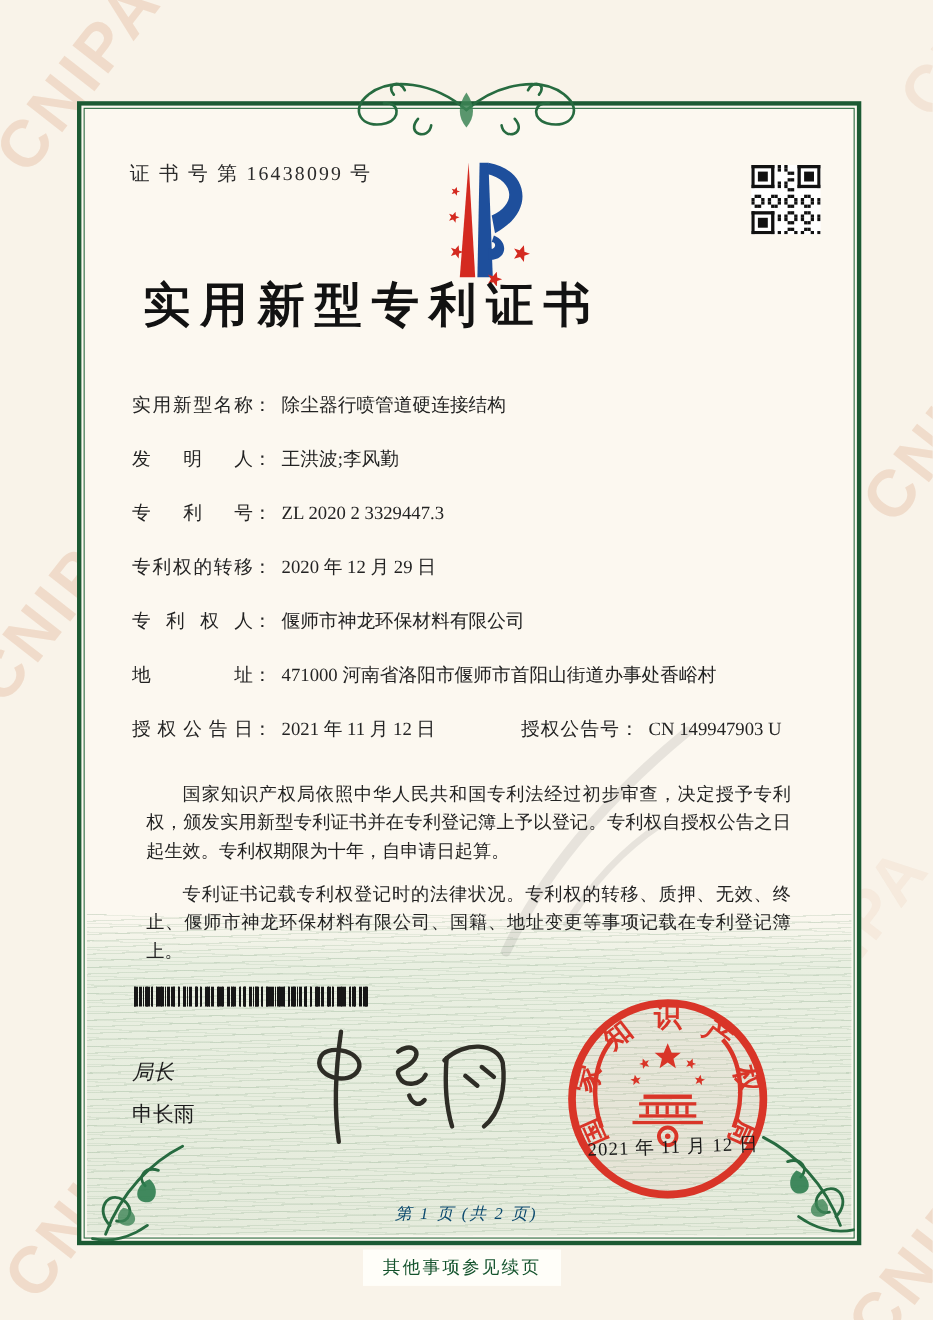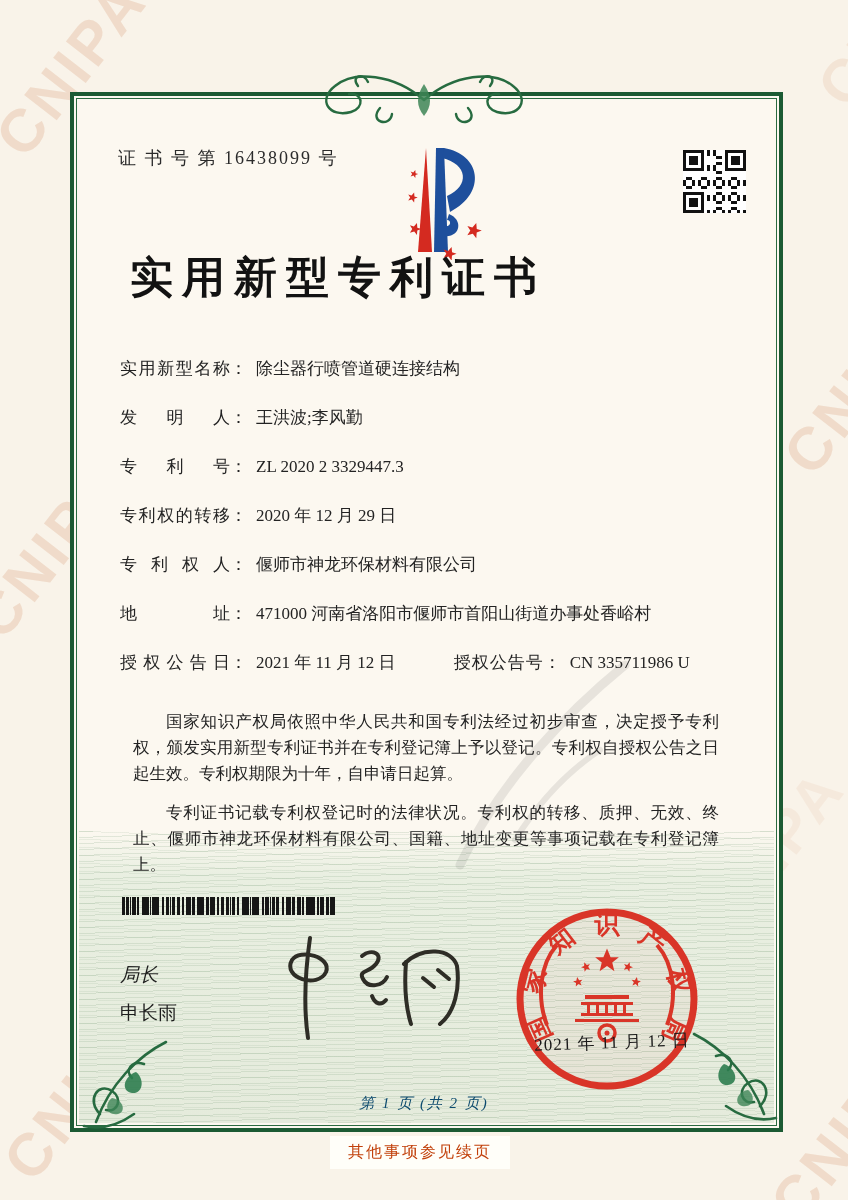--- a/index.html
+++ b/index.html
@@ -41,21 +41,21 @@
   .title{position:absolute;left:0;top:249px;width:676px;text-align:center;font-size:43px;
          font-weight:bold;color:#121212;letter-spacing:9px;z-index:4;}
 
   
   .fields{position:absolute;left:120px;top:358px;width:612px;display:flex;flex-direction:column;
           gap:28px;font-size:17px;color:#232323;z-index:4;}
   .row{line-height:21px;white-space:nowrap;display:flex;}
   .lbl{display:inline-block;width:110px;text-align:justify;text-align-last:justify;}
   .colon{display:inline-block;}
   .val{margin-left:9px;}
-  .grant-group2{margin-left:58px;display:flex;}
+  .grant-group2{margin-left:78px;display:flex;}
   .grant-group2 .lbl2{letter-spacing:1px;}
 
   
   .paras{position:absolute;left:120px;top:696px;width:612px;font-size:16.5px;line-height:26px;
          color:#232323;text-align:justify;z-index:4;}
   .paras p{margin:13px;text-indent:2em;}
 
   
   .ghost{position:absolute;left:420px;top:650px;z-index:3;opacity:.12;}
 
@@ -75,21 +75,21 @@
   .stamp{position:absolute;left:511px;top:903px;width:192px;height:192px;z-index:5;}
   .stamp svg text{font-size:25px;font-weight:bold;fill:#d93528;
                   font-family:"Liberation Serif","DejaVu Serif",serif;}
   .stamp-date{position:absolute;left:527px;top:1031px;width:170px;text-align:center;font-size:17px;
               color:#191919;letter-spacing:1px;transform:rotate(-2deg);z-index:6;white-space:nowrap;}
 
   
   .footer-page{position:absolute;left:0;top:1094px;width:848px;text-align:center;font-size:15px;
                color:#0c4a6e;letter-spacing:2px;z-index:4;font-style:italic;}
   .footer-note{position:absolute;left:330px;top:1136px;background:#fffef9;padding:6px 18px;
-               font-size:16px;color:#c2410c;letter-spacing:2px;z-index:4;}
+               font-size:16px;color:#14532d;letter-spacing:2px;z-index:4;}
 </style>
 </head>
 <body>
 
 <div id="page">
 
   <span class="wm wm-a">CNIPA</span>
   <span class="wm wm-b">CNIPA</span>
   <span class="wm wm-c">CNIPA</span>
   <span class="wm wm-d">CNIPA</span>
@@ -282,21 +282,21 @@
         <span class="colon">：</span>
       <span class="val">471000 河南省洛阳市偃师市首阳山街道办事处香峪村</span>
     </div>
     <div class="row">
       <span class="lbl">授权公告日</span>
         <span class="colon">：</span>
       <span class="val">2021 年 11 月 12 日</span>
       <span class="grant-group2">
         <span class="lbl2">授权公告号</span>
           <span class="colon">：</span>
-        <span class="val">CN 335711986 U</span>
+        <span class="val">CN 149947903 U</span>
       </span>
     </div>
   </div>
 
   <div class="paras">
     <p>国家知识产权局依照中华人民共和国专利法经过初步审查，决定授予专利权，颁发实用新型专利证书并在专利登记簿上予以登记。专利权自授权公告之日起生效。专利权期限为十年，自申请日起算。</p>
     <p>专利证书记载专利权登记时的法律状况。专利权的转移、质押、无效、终止、偃师市神龙环保材料有限公司、国籍、地址变更等事项记载在专利登记簿上。</p>
   </div>
 
   <svg class="ghost" width="220" height="230" viewBox="0 0 220 230">

